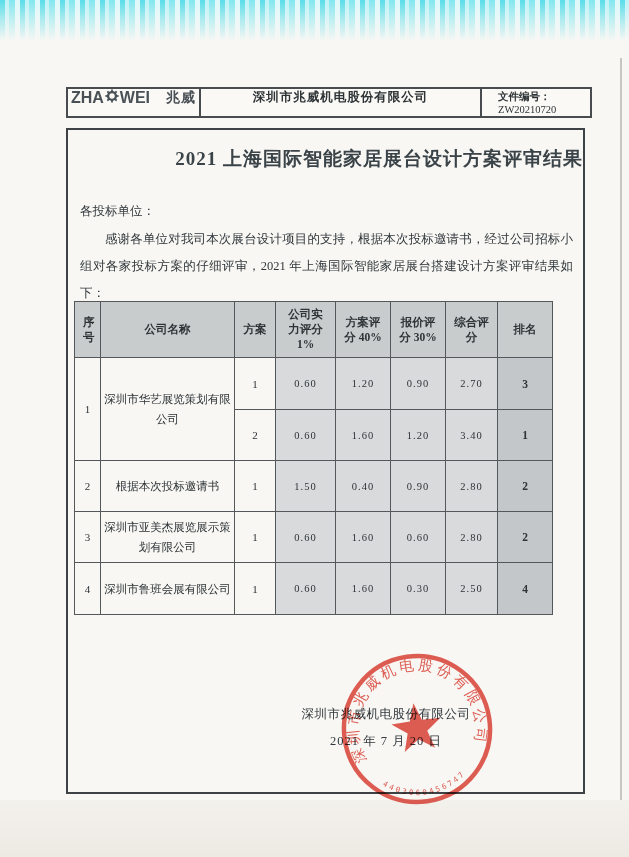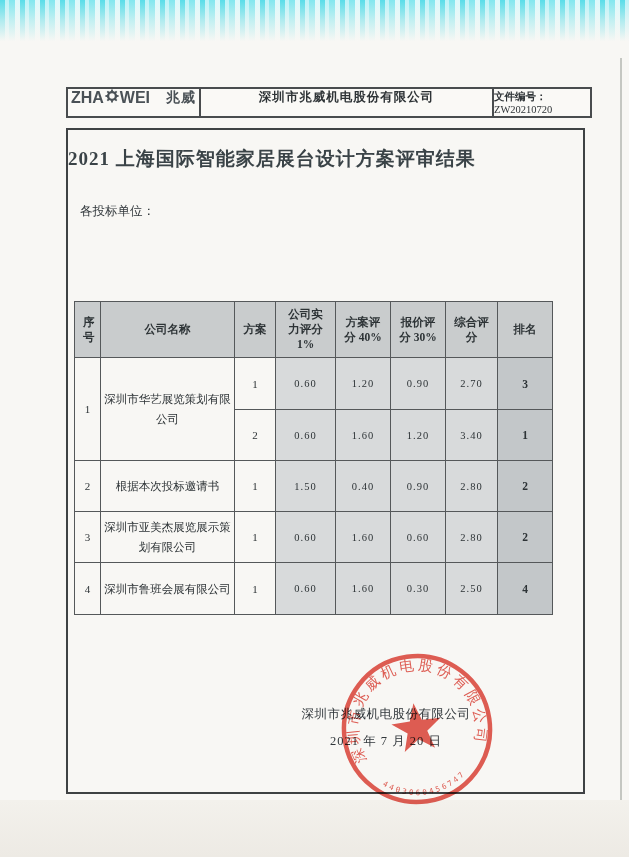--- a/index.html
+++ b/index.html
@@ -32,31 +32,31 @@
     display:flex;border:2px solid #494c4e;background:#faf9f6;box-sizing:border-box;
   }
   .hcell{display:flex;align-items:flex-start;justify-content:center;box-sizing:border-box;}
   .logo-cell{width:133px;border-right:2px solid #494c4e;
     font-family:"Liberation Sans","DejaVu Sans",sans-serif;
     font-weight:bold;color:#4a5156;font-size:16px;letter-spacing:0;}
   .logo-cell .cn{font-size:14px;margin-left:16px;letter-spacing:1px;}
   .gear{margin:0 1px;}
   .company-cell{flex:1;border-right:2px solid #494c4e;
     font-weight:bold;font-size:12.5px;letter-spacing:1px;color:#2e3336;}
-  .file-cell{width:96px;flex-direction:column;align-items:flex-start;justify-content:center;
-    padding-left:0;font-size:10.5px;line-height:13px;color:#2e3336;}
+  .file-cell{width:108px;flex-direction:column;align-items:flex-start;justify-content:center;
+    padding-left:16px;font-size:10.5px;line-height:13px;color:#2e3336;}
   .file-cell .lbl{font-weight:bold;}
 
   
   .content-box{
     position:absolute;left:66px;top:128px;width:515px;height:662px;
     border:2px solid #3f4244;box-sizing:content-box;background:transparent;
   }
   .doc-title{
-    margin:16px 0 0 0;text-align:left;
+    margin:16px 0 0 0;text-align:right;
     font-size:19px;font-weight:bold;letter-spacing:1px;color:#3a4347;
   }
   .salutation{margin:31px 0 0 12px;font-size:12.5px;color:#31373b;}
   .body-text{
     margin:6px 10px 0 12px;font-size:12.5px;line-height:27px;
     text-indent:2em;text-align:justify;color:#31373b;
   }
 
   
   table.eval{
@@ -117,20 +117,21 @@
     <div class="hcell file-cell">
       <span class="lbl">文件编号：</span>
       <span>ZW20210720</span>
     </div>
   </div>
 
   <div class="content-box">
 
     <h1 class="doc-title">2021 上海国际智能家居展台设计方案评审结果</h1>
     <p class="salutation">各投标单位：</p>
+    <p class="body-text">感谢各单位对我司本次展台设计项目的支持，根据本次投标邀请书，经过公司招标小组对各家投标方案的仔细评审，2021 年上海国际智能家居展台搭建设计方案评审结果如下：</p>
 
     <table class="eval">
       <colgroup>
         <col style="width:26px">
           <col style="width:134px">
           <col style="width:41px">
         <col style="width:60px">
           <col style="width:55px">
           <col style="width:55px">
         <col style="width:52px">

